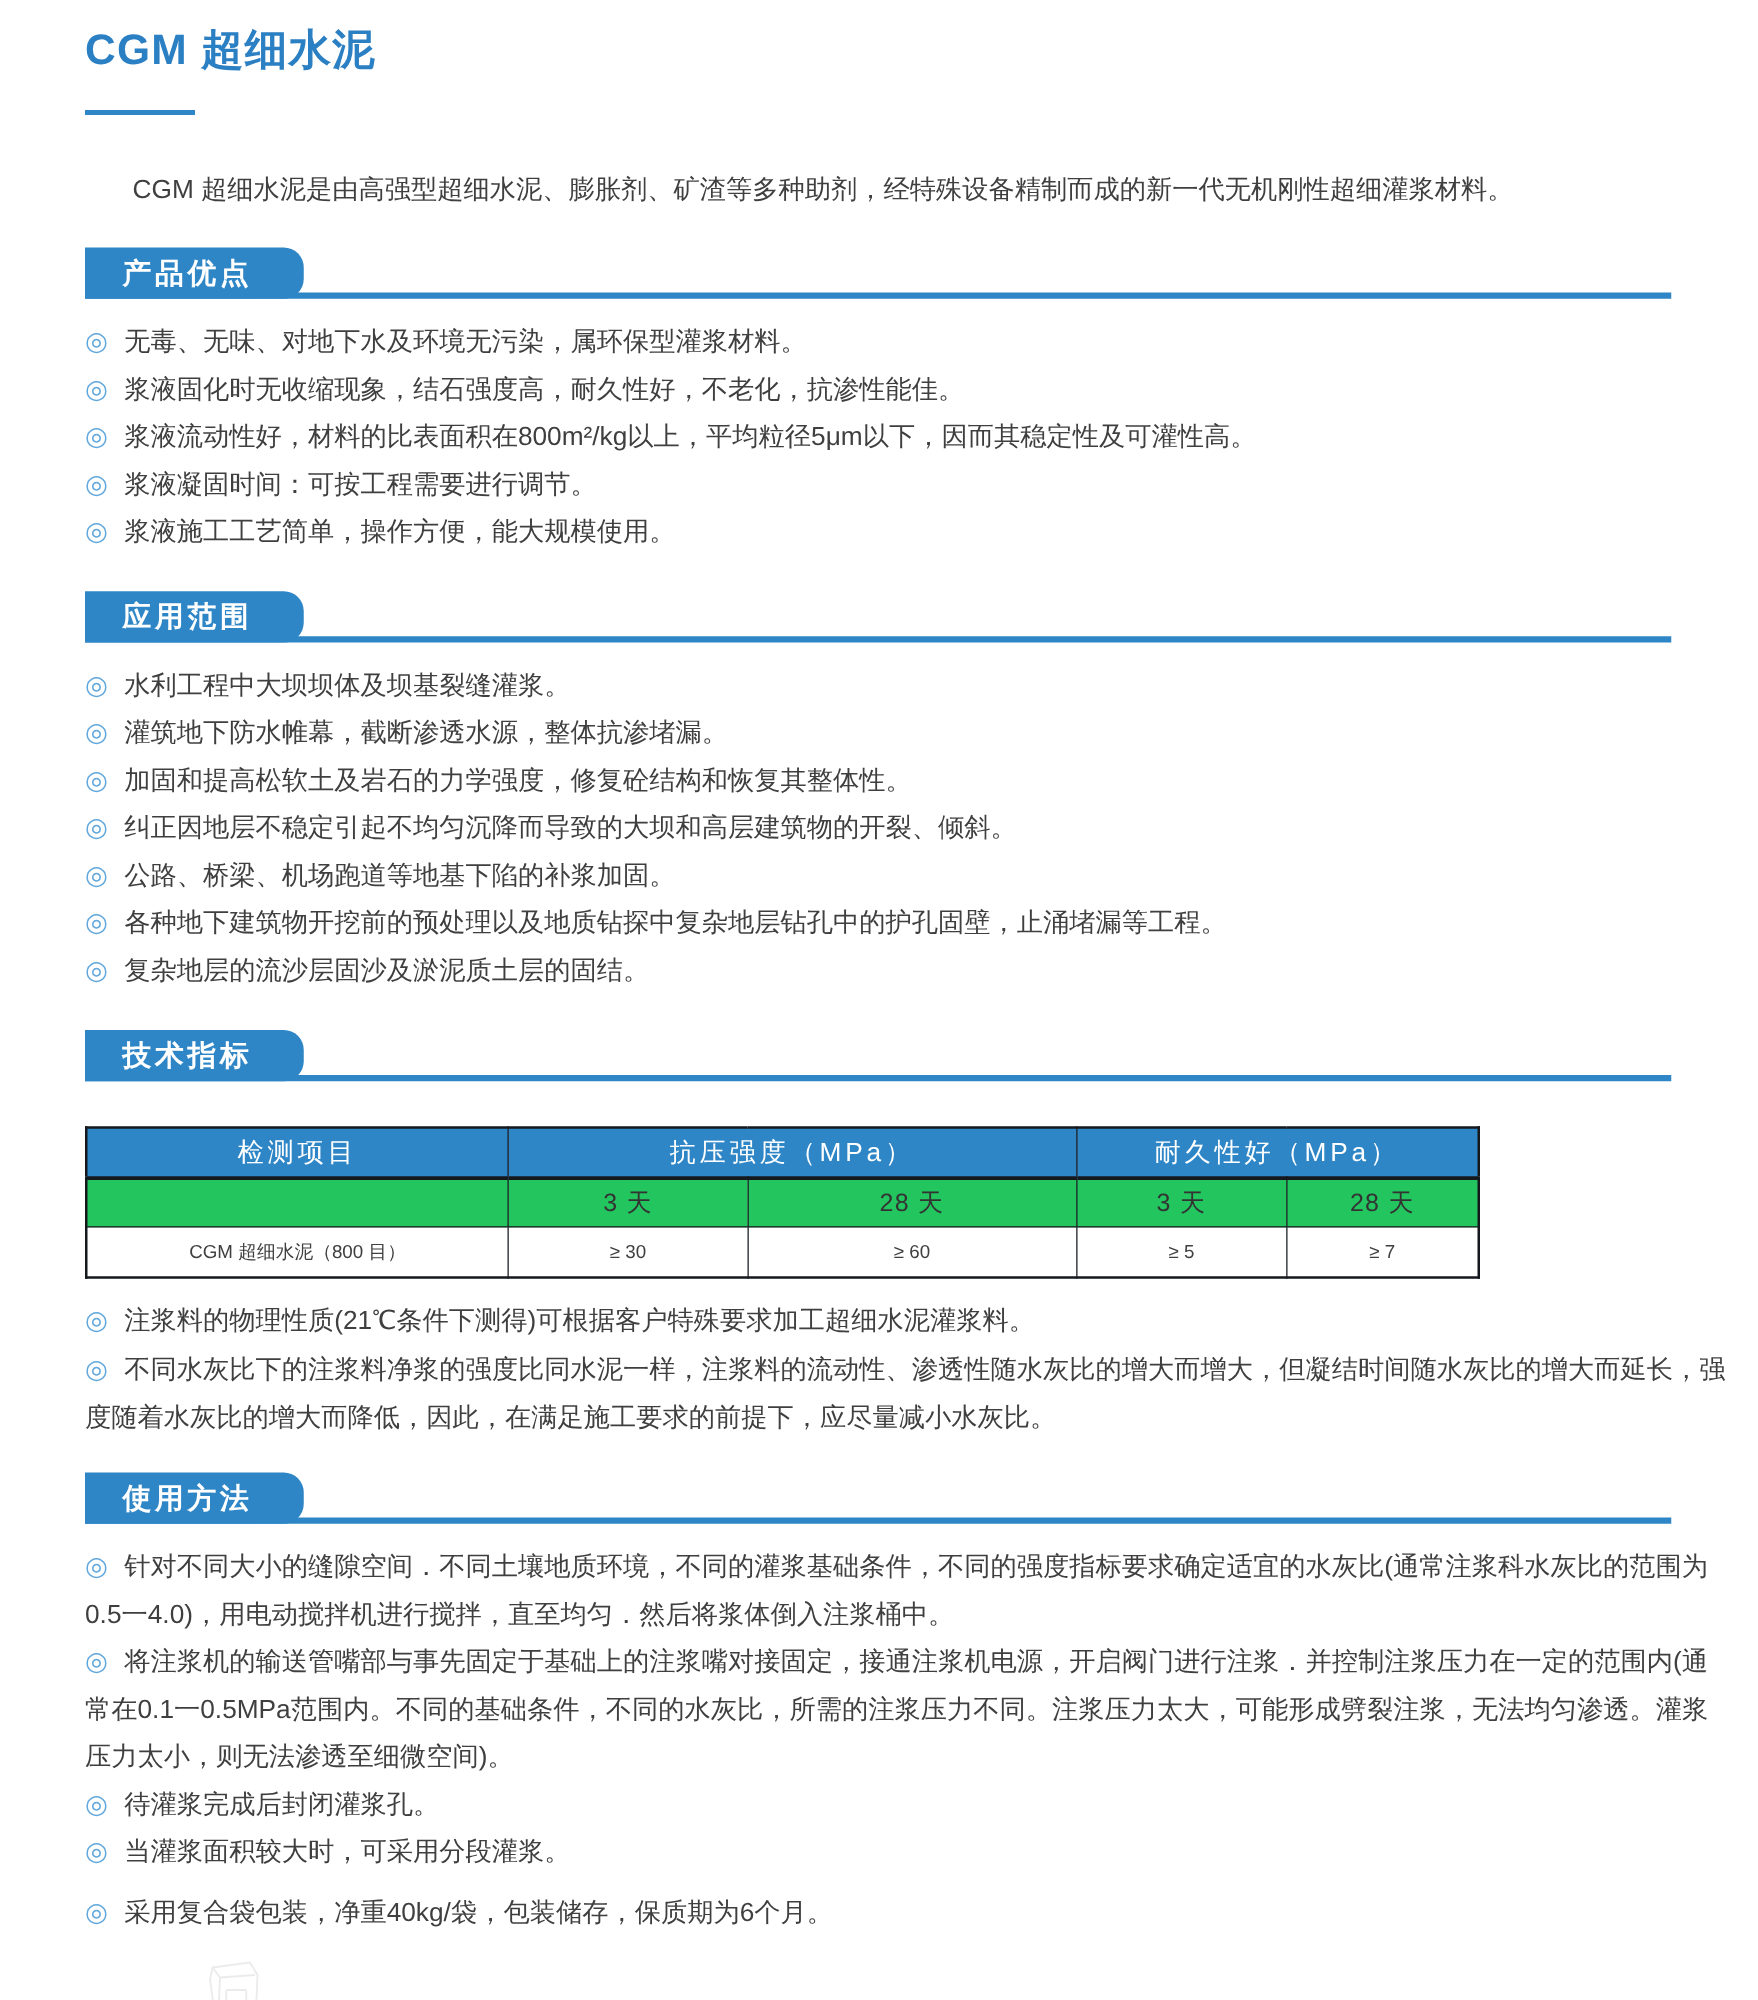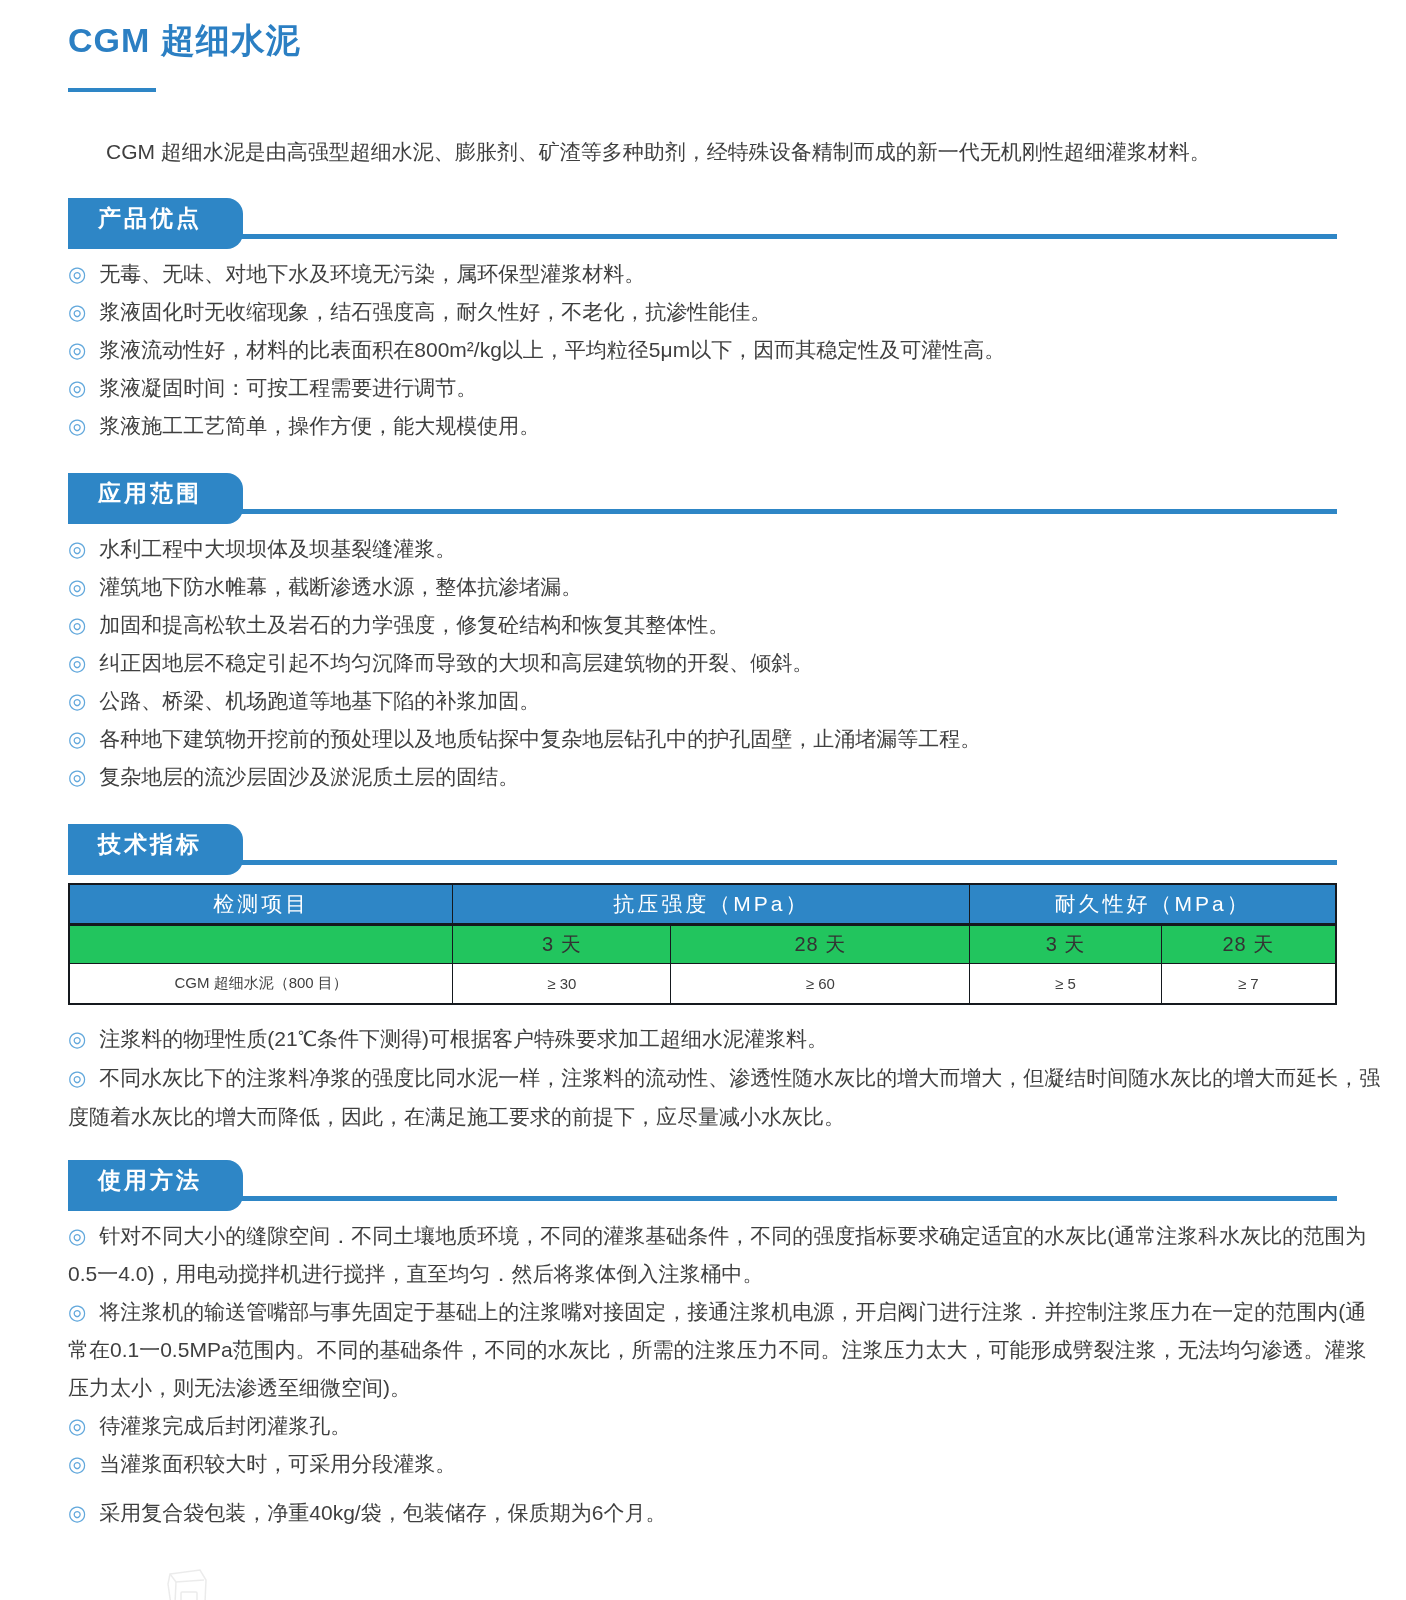--- a/index.html
+++ b/index.html
@@ -21,34 +21,34 @@
   .intro { margin:42px 0 12px 0; font-size:21px; line-height:36px; text-indent:38px; }
 
   
   .sec-head { position:relative; margin-top:28px; height:46px; }
   .sec-line {
     position:absolute; left:0; top:36px; width:1269px; height:5px;
     background:#2e86c6;
   }
   .badge {
     position:absolute; left:0; top:0; z-index:2;
-    min-width:115px; height:51px; line-height:40px; padding:0 30px;
+    min-width:115px; height:41px; line-height:40px; padding:0 30px;
     background:#2e86c6; color:#ffffff;
     font-size:23px; font-weight:700; letter-spacing:3px;
     border-radius:0 16px 16px 0;
   }
 
   
   .bullets { margin:11px 0 0 0; }
   .bullet { margin:0; font-size:21px; line-height:38px; }
   .b-icon { color:#62a8dc; margin-right:13px; }
 
   
   .spec-table {
-    width:1269px; margin-top:13px; border-collapse:collapse; table-layout:fixed;
+    width:1116px; margin-top:31px; border-collapse:collapse; table-layout:fixed;
     border:2px solid #15191e;
   }
   .spec-table td { border:1px solid #15191e; text-align:center; font-size:20px; }
   .t-blue td {
     background:#2e86c6; color:#ffffff; height:36px;
     letter-spacing:3px; border-bottom:3px solid #15191e; font-size:21px;
   }
   .t-gray td { background:#22c55e; color:#333333; height:35px; letter-spacing:1px; }
   .t-white td { background:#ffffff; height:37px; font-size:15px; }
   .c1 { width:30.3%; } .c2 { width:17.2%; } .c3 { width:23.6%; }

